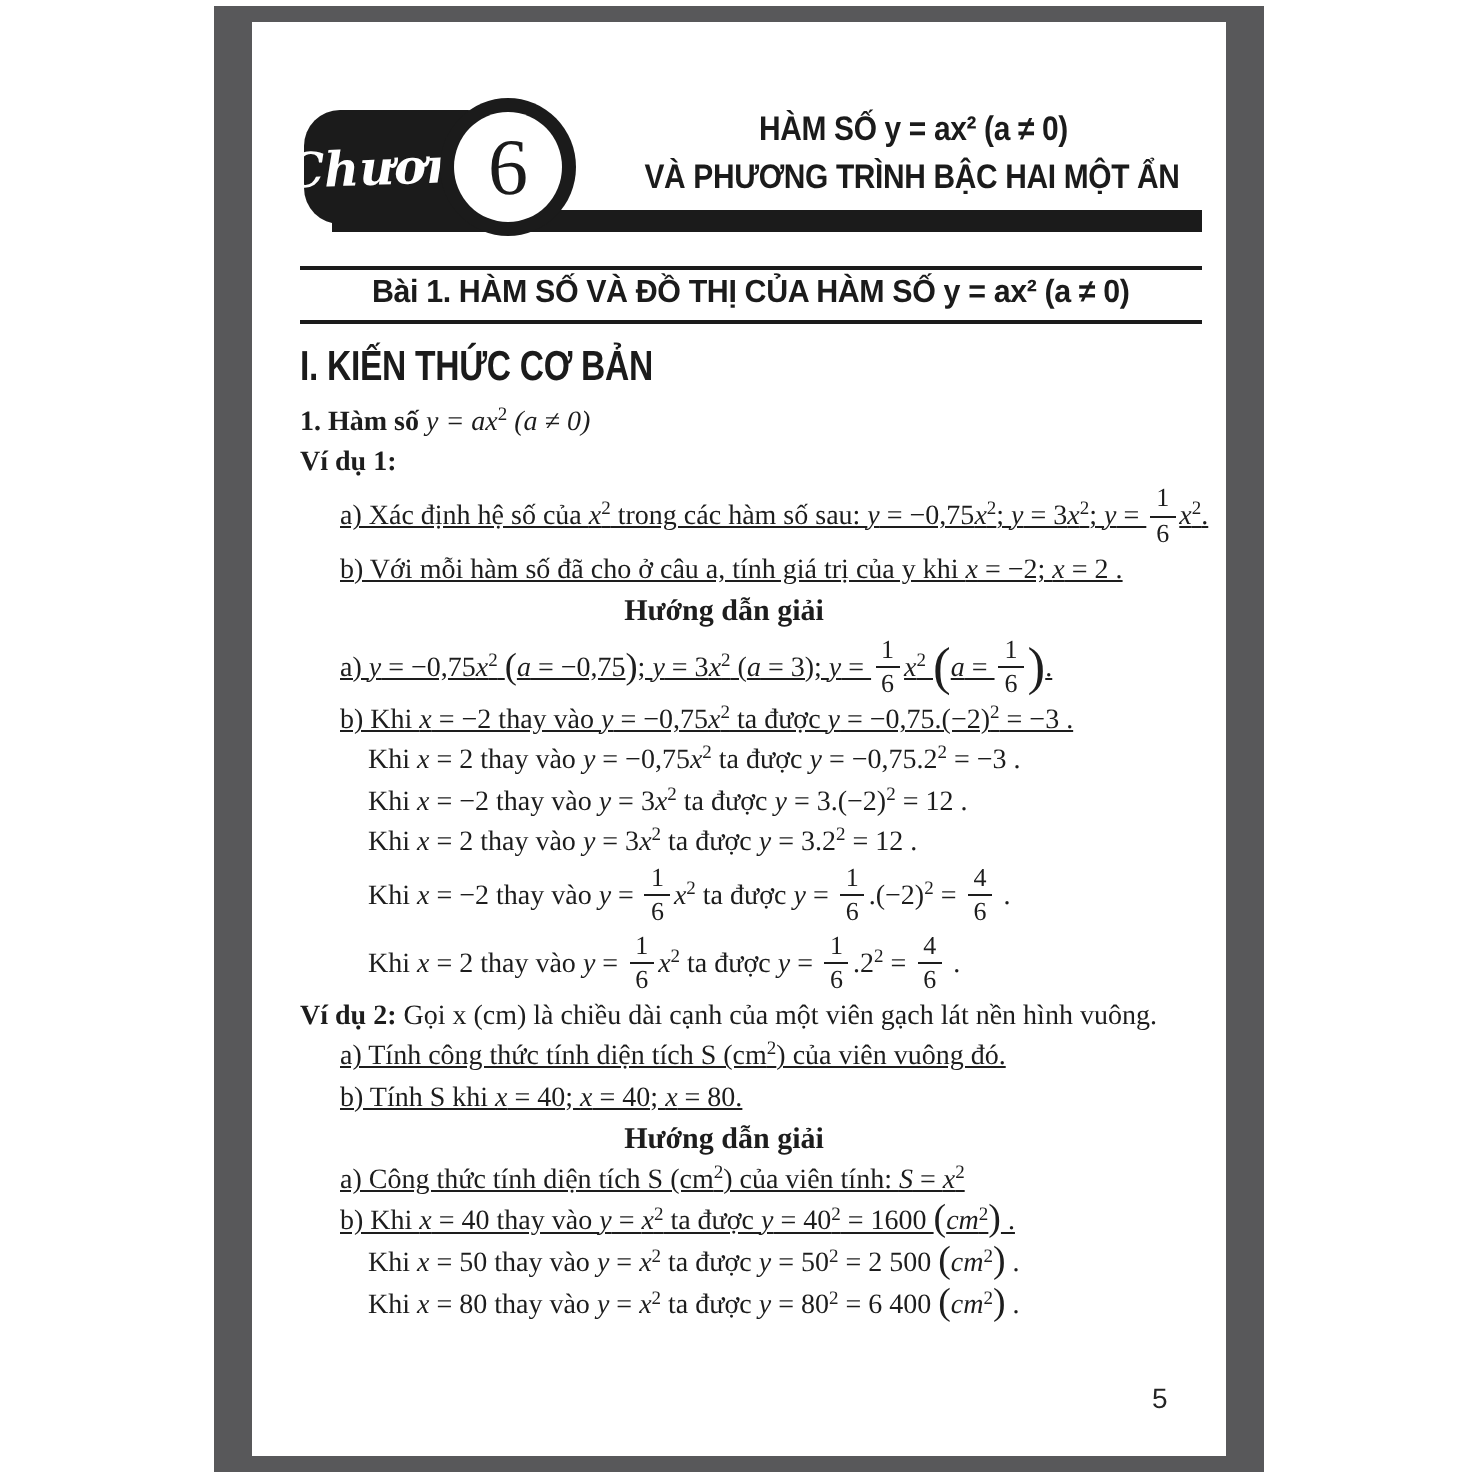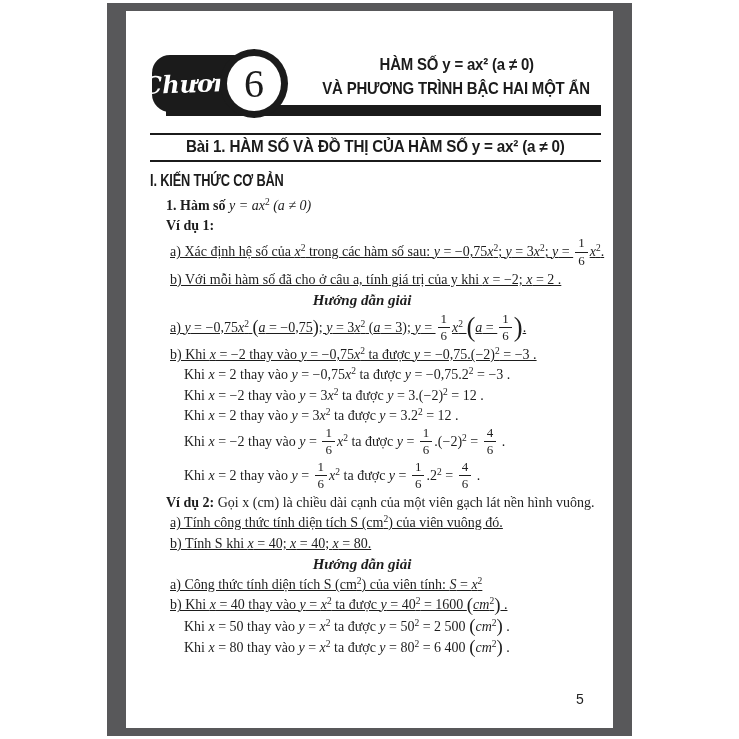--- a/index.html
+++ b/index.html
@@ -39,33 +39,33 @@
   .cond{display:inline-block;transform:scaleX(0.88);transform-origin:center;white-space:nowrap;letter-spacing:-0.2px;}
   .cond-left{display:inline-block;transform:scaleX(0.8);transform-origin:left center;white-space:nowrap;letter-spacing:-0.2px;}
 
   
   .lesson-heading{margin:2px 12px 0 24px;border-top:2px solid var(--ink);border-bottom:2px solid var(--ink);
               text-align:center;padding:3px 0 4px;font-family:"Liberation Sans",sans-serif;font-weight:bold;
               font-size:16px;color:var(--ink);}
   .lesson-heading .cond{transform:scaleX(0.95);}
 
   .section-title{margin:10px 13px 0 24px;font-family:"Liberation Sans",sans-serif;font-weight:bold;
-              font-size:16px;color:var(--ink);}
+              font-size:21px;color:var(--ink);}
 
   
   .content{margin:7px 13px 0 24px;font-size:14px;color:#1d1d1d;}
   .line{line-height:1.3;margin-bottom:2px;white-space:nowrap;}
-  .plain{margin-left:16px;}
+  .plain{margin-left:0;}
   .indent1{margin-left:20px;text-decoration:underline;}
   .indent2{margin-left:34px;}
   .center{text-align:center;margin-right:26px;white-space:normal;}
   .sg-t{}
   .sg-b{font-weight:bold;}
   .sg-i{font-style:italic;}
-  .sg-bi{font-weight:bold;font-style:italic;font-size:15px;margin-top:36px;}
+  .sg-bi{font-weight:bold;font-size:15px;margin-top:36px;}
   .sg-sup{font-size:9.5px;position:relative;top:-5px;}
   .frac{display:inline-block;vertical-align:middle;text-align:center;font-size:13px;line-height:1.1;
         margin:0 2px;position:relative;top:-1px;}
   .frac .fn{display:block;border-bottom:1px solid #1d1d1d;padding:0 3px 1px;}
   .frac .fd{display:block;padding-top:1px;}
   .bigp{display:inline-block;vertical-align:middle;font-weight:400;position:relative;top:-1px;line-height:1;}
 
   .page-number{position:absolute;left:450px;top:688px;font-size:14px;
         font-family:"Liberation Sans",sans-serif;color:#242424;}
 </style>

